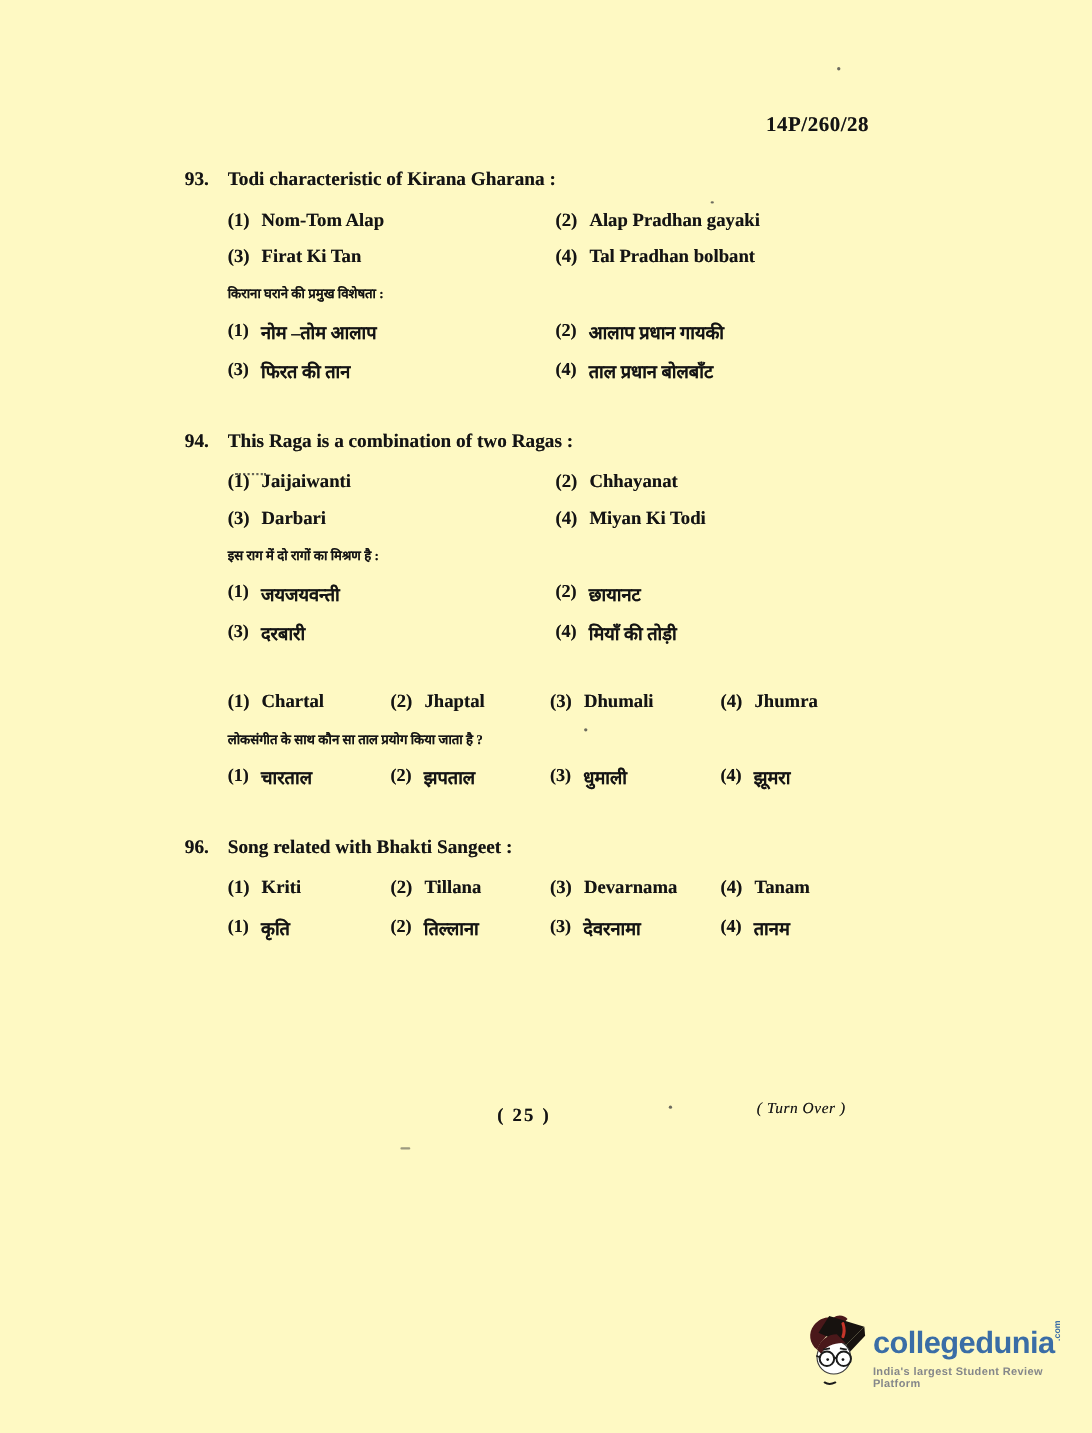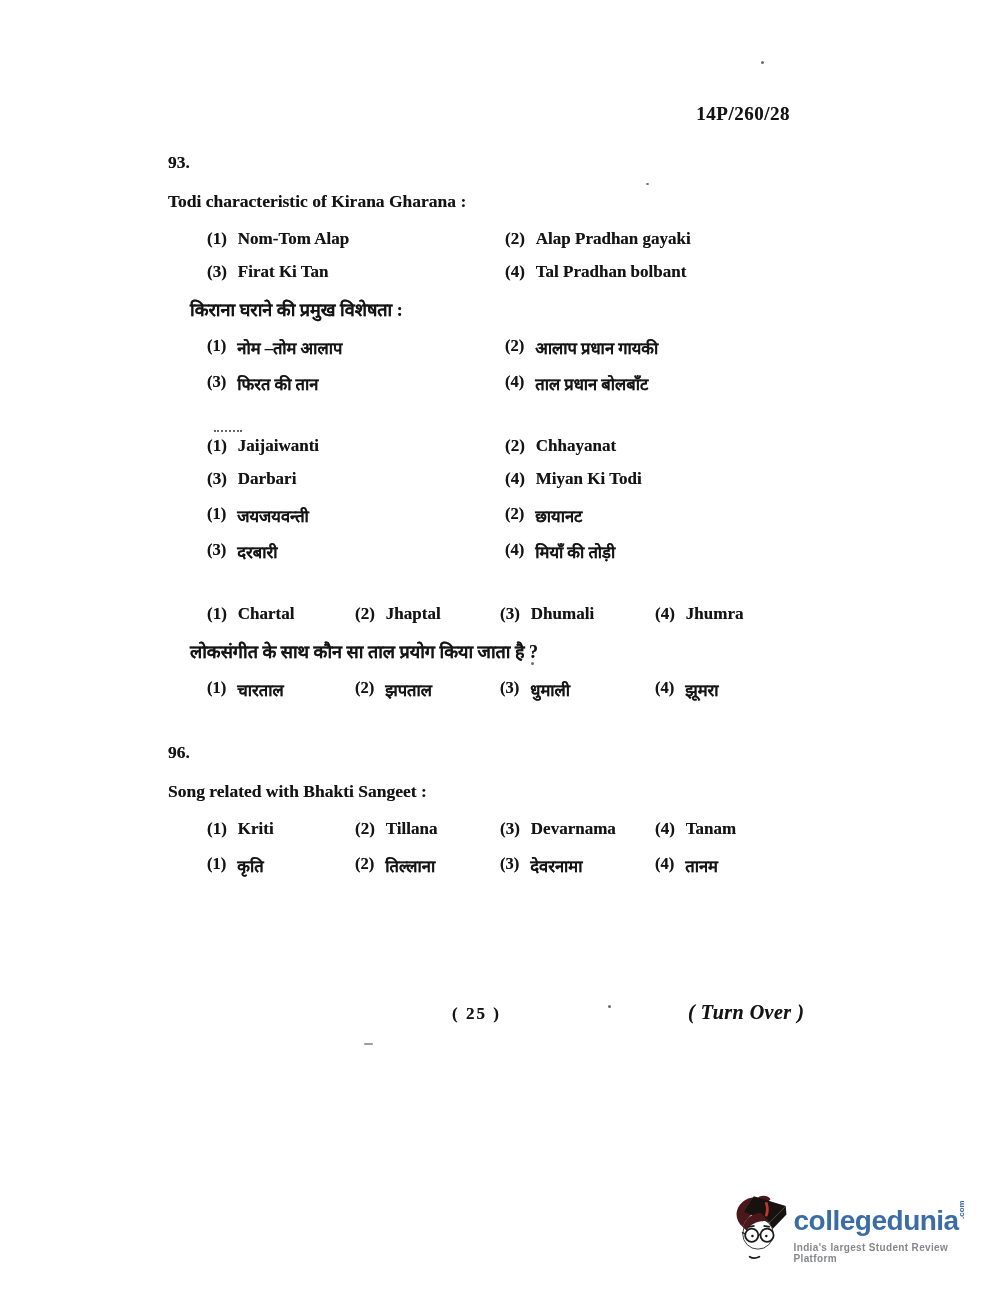--- a/index.html
+++ b/index.html
@@ -2,21 +2,21 @@
 <html><head>
 <meta charset="utf-8">
 <style>
   * { margin: 0; padding: 0; box-sizing: border-box; }
   html, body { background: #e8e8e8; }
   body { width: 993px; font-family: "Liberation Serif", "DejaVu Serif", serif; }
   .page {
     position: relative;
     width: 993px;
     height: 1303px;
-    background: #ffffff;
+    background: #fef9c3;
     color: #141414;
     overflow: hidden;
   }
   .ink { text-shadow: 0 0 0.5px rgba(20,20,20,0.55); }
 
   .header-code {
     position: absolute;
     top: 103px;
     right: 203px;
     font-size: 19px;
@@ -29,61 +29,60 @@
     left: 168px;
     top: 152px;
     width: 640px;
   }
   .question { margin-bottom: 41px; }
   .q-line {
     display: flex;
     font-weight: 700;
     font-size: 17.5px;
     margin-bottom: 17px;
-    flex-direction: column;
   }
   .q-num { width: 39px; flex: 0 0 39px; }
   .q-text { flex: 1; }
 
   .opts {
     display: grid;
     margin-left: 39px;
     row-gap: 13px;
     font-weight: 700;
     font-size: 17px;
     margin-bottom: 15px;
   }
   .opts.cols-2 { grid-template-columns: 298px auto; }
   .opts.cols-4 { grid-template-columns: 148px 145px 155px auto; }
   .opt { display: flex; white-space: nowrap; }
   .opt-num { margin-right: 11px; }
 
   .q-text-hi {
-    margin-left: 22px;
-    font-weight: 700;
-    font-size: 18px;
+    margin-left: 39px;
+    font-weight: 700;
+    font-size: 12px;
     margin-top: 7px;
     margin-bottom: 15px;
   }
   .opts.hi { font-size: 16.5px; }
 
   .footer-page {
     position: absolute;
     left: 452px;
     top: 1004px;
     font-size: 17px;
     font-weight: 700;
     letter-spacing: 2px;
   }
   .footer-turnover {
     position: absolute;
     left: 688px;
     top: 1001px;
-    font-size: 20px;
-    font-weight: 700;
+    font-size: 14px;
+    font-weight: 400;
     font-style: italic;
     letter-spacing: 0.5px;
   }
 
   
   .speck {
     position: absolute;
     background: #3c3c3c;
     border-radius: 50%;
     opacity: 0.75;
@@ -182,38 +181,43 @@
             <span>फिरत की तान</span>
           </span>
         <span class="opt">
             <span class="opt-num">(4)</span>
             <span>ताल प्रधान बोलबाँट</span>
           </span>
       </div>
     </section>
 
     <section class="question">
+      <div class="q-line ink">
+        <span class="q-num">94.</span>
+        <span class="q-text">This Raga is a combination of two Ragas :</span>
+      </div>
       <div class="opts cols-2 ink">
         <span class="opt">
             <span class="opt-num">(1)</span>
             <span>Jaijaiwanti</span>
           </span>
         <span class="opt">
             <span class="opt-num">(2)</span>
             <span>Chhayanat</span>
           </span>
         <span class="opt">
             <span class="opt-num">(3)</span>
             <span>Darbari</span>
           </span>
         <span class="opt">
             <span class="opt-num">(4)</span>
             <span>Miyan Ki Todi</span>
           </span>
       </div>
+      <div class="q-text-hi ink">इस राग में दो रागों का मिश्रण है :</div>
       <div class="opts cols-2 hi ink">
         <span class="opt">
             <span class="opt-num">(1)</span>
             <span>जयजयवन्ती</span>
           </span>
         <span class="opt">
             <span class="opt-num">(2)</span>
             <span>छायानट</span>
           </span>
         <span class="opt">

